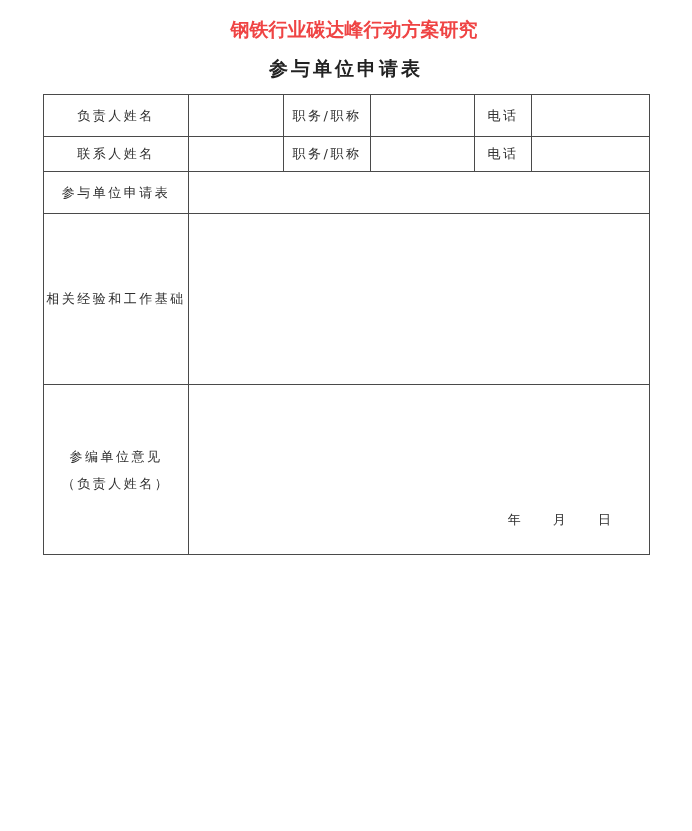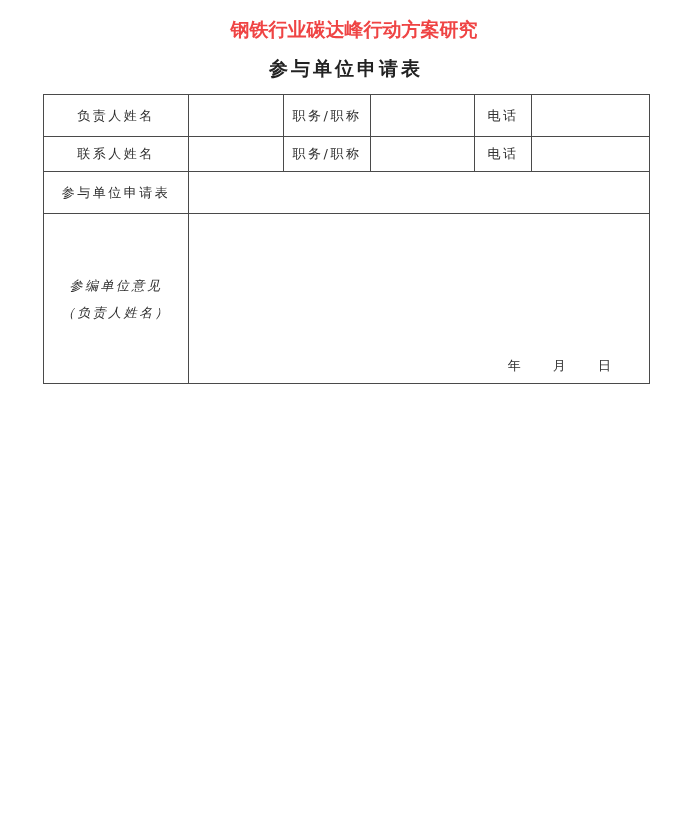--- a/index.html
+++ b/index.html
@@ -62,29 +62,28 @@
       font-size: 13px;
     }
     .cell-value {
       display: block;
       width: 100%;
       height: 100%;
     }
     .seal-line {
       display: block;
       line-height: 27px;
-      font-style: italic;
     }
     .date-cell {
       position: relative;
     }
     .date-row {
       position: absolute;
       right: 38px;
-      bottom: 8px;
+      bottom: 25px;
       font-size: 13px;
       letter-spacing: 0;
     }
     .date-row span {
       display: inline-block;
       margin-left: 28px;
     }
   </style>
 </head>
 <body>
@@ -135,20 +134,26 @@
   </tr>
 
   <tr style="height:42px">
     <td class="label">参与单位申请表</td>
     <td colspan="5">
       <span class="cell-value"></span>
     </td>
   </tr>
 
 
+  <tr style="height:171px">
+    <td class="label">相关经验和工作基础</td>
+    <td colspan="5">
+      <span class="cell-value"></span>
+    </td>
+  </tr>
 
   <tr style="height:170px">
     <td class="label">
       <span class="seal-line">参编单位意见</span>
       <span class="seal-line">（负责人姓名）</span>
     </td>
     <td colspan="5" class="date-cell">
       <span class="cell-value"></span>
       <div class="date-row">
         <span>年</span>

